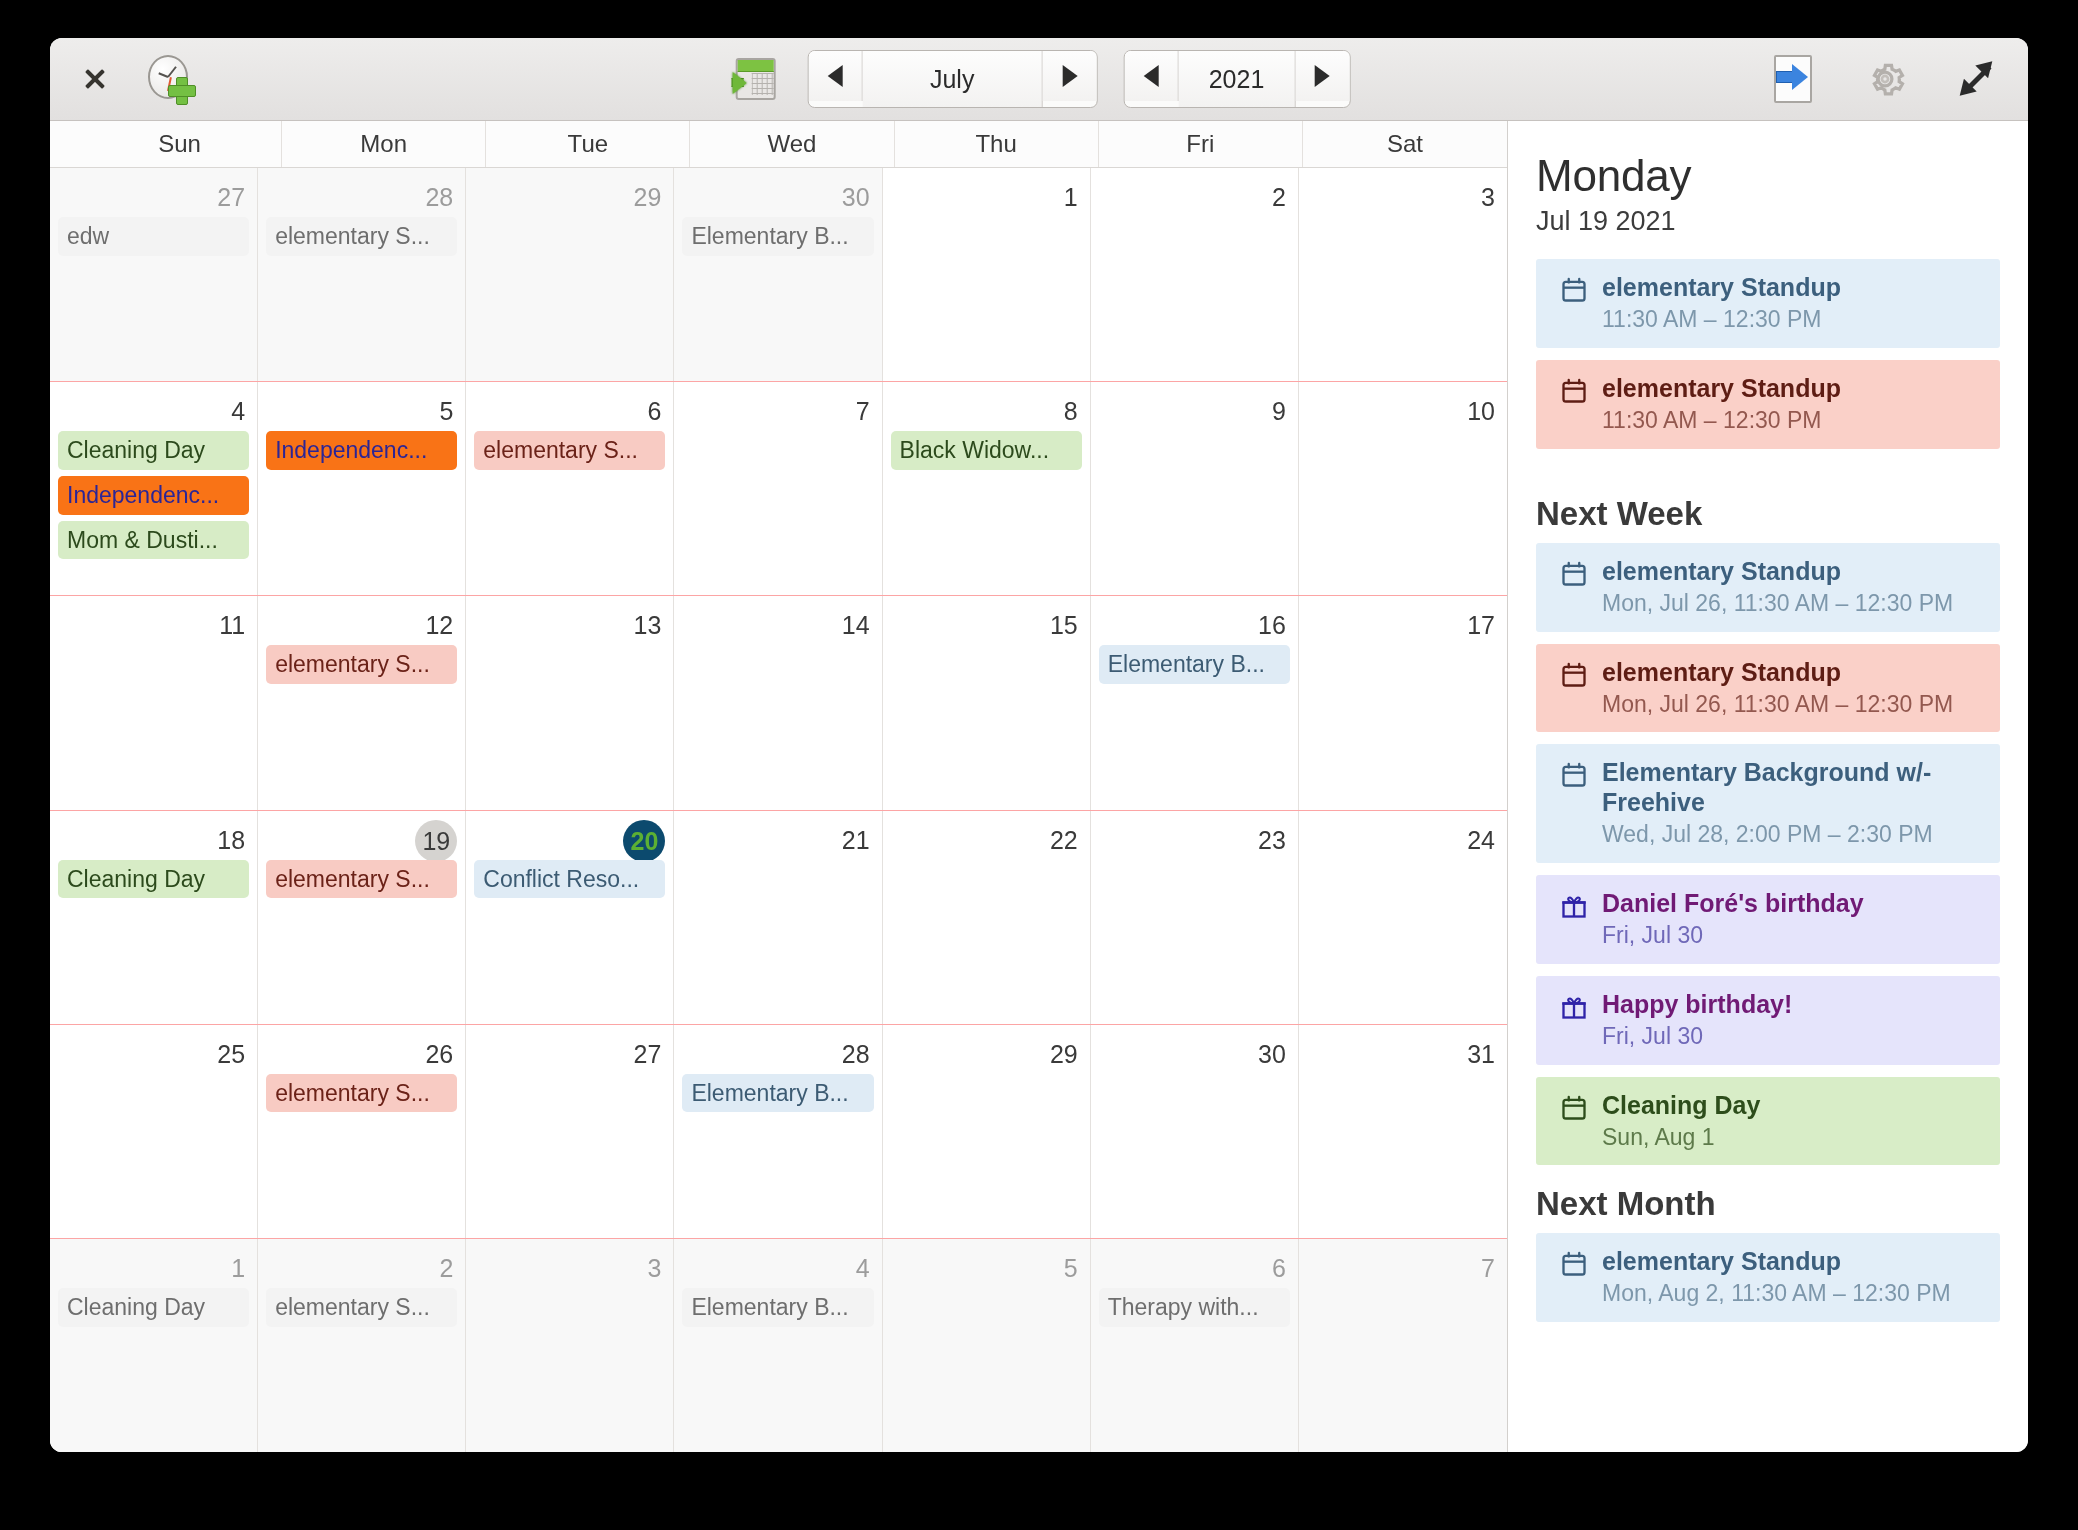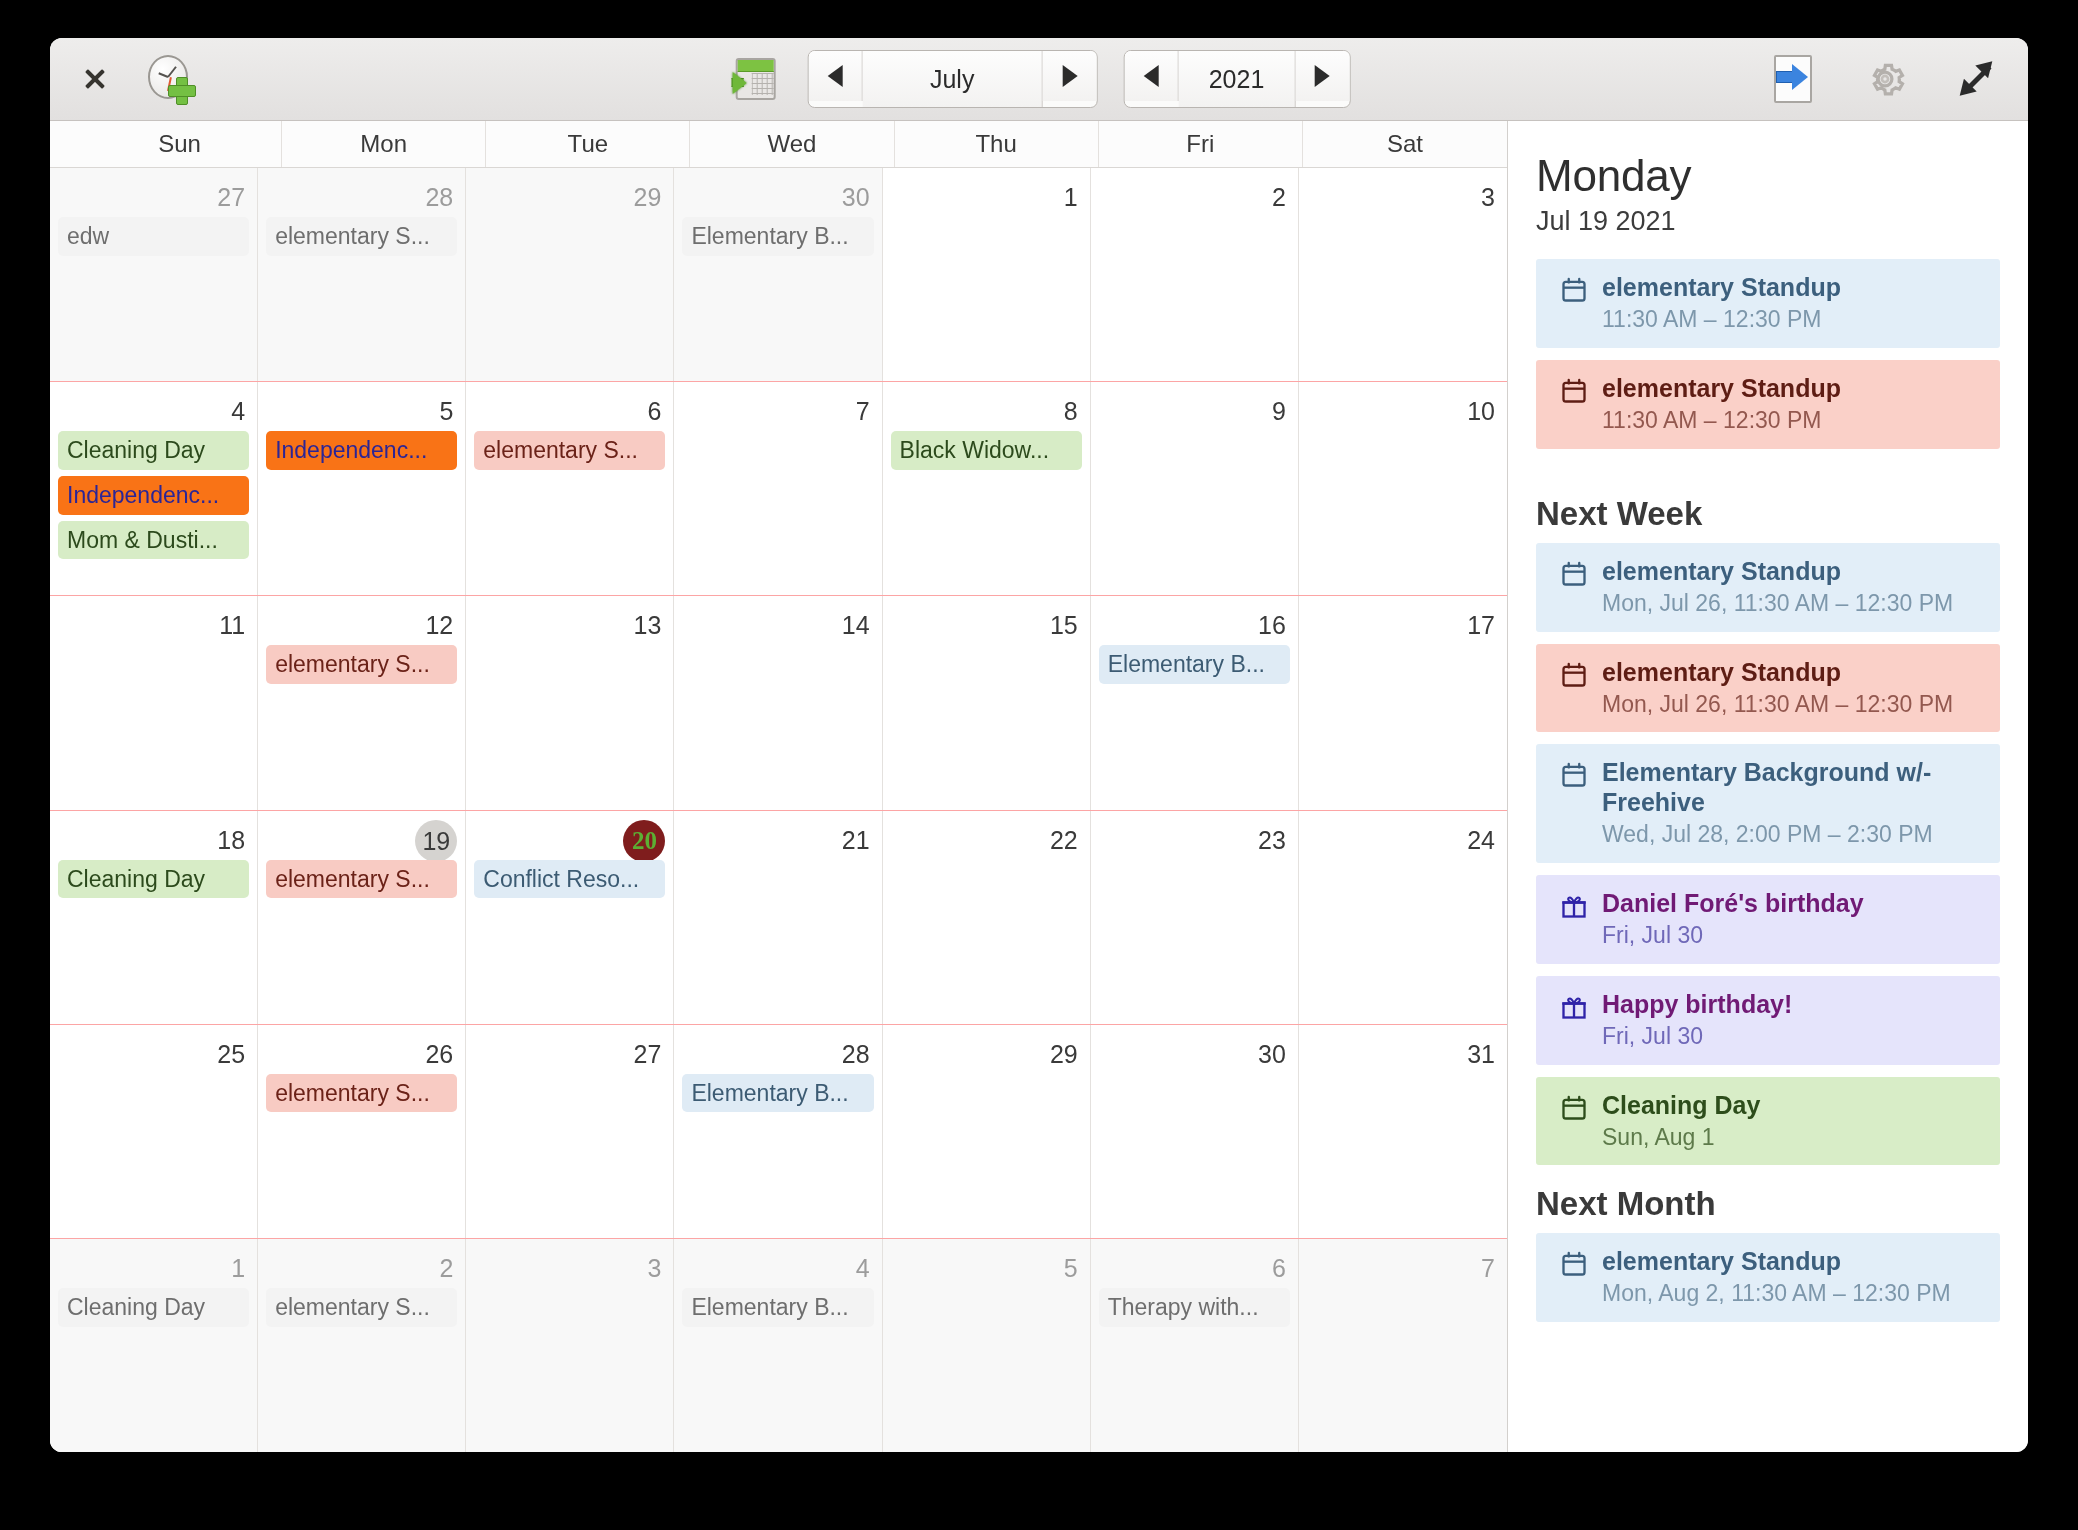--- a/index.html
+++ b/index.html
@@ -230,24 +230,24 @@
     line-height: 40px; padding: 0 4px;
     min-width: 22px; text-align: right;
   }
   .day.outside .daynum { color: #9c9c9c; }
   .daynum.selected {
     background: #d5d3d0; border-radius: 50%;
     width: 42px; height: 42px; line-height: 42px;
     text-align: center; padding: 0;
   }
   .daynum.today {
-    background: #7f1d1d; border-radius: 50%;
+    background: #0c4a6e; border-radius: 50%;
     width: 42px; height: 42px; line-height: 42px;
     text-align: center; padding: 0;
-    color: #5cb033; font-weight: bold; font-family: Liberation Serif, serif;
+    color: #5cb033; font-weight: bold;
   }
 
   .chips { display: flex; flex-direction: column; gap: 6px; }
   .chip {
     border-radius: 5px;
     padding: 6px 9px;
     font-size: 23px;
     line-height: 1.16;
     white-space: nowrap;
     overflow: hidden;

